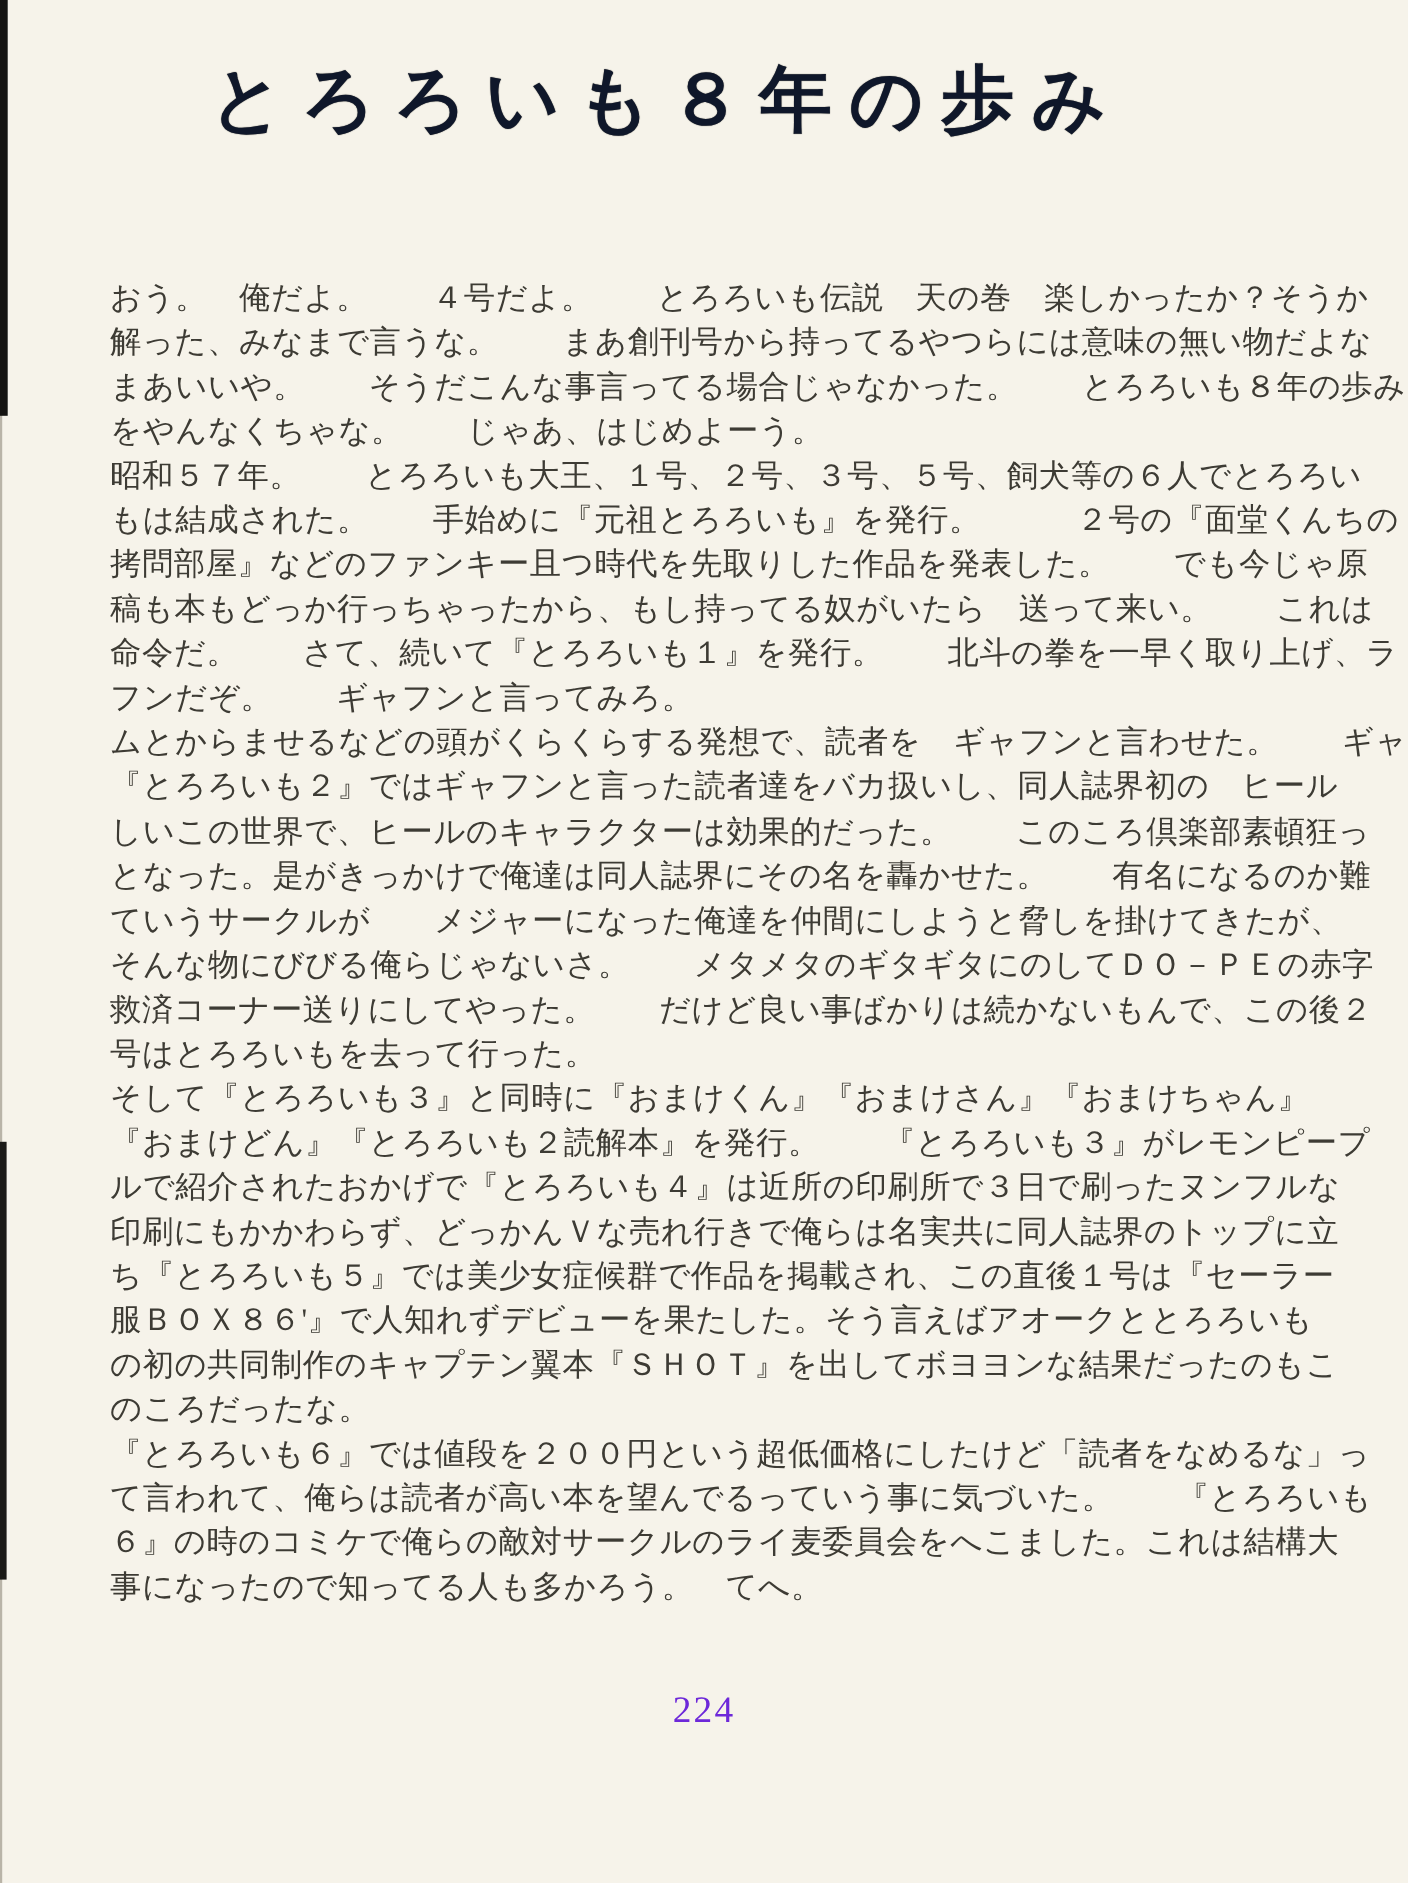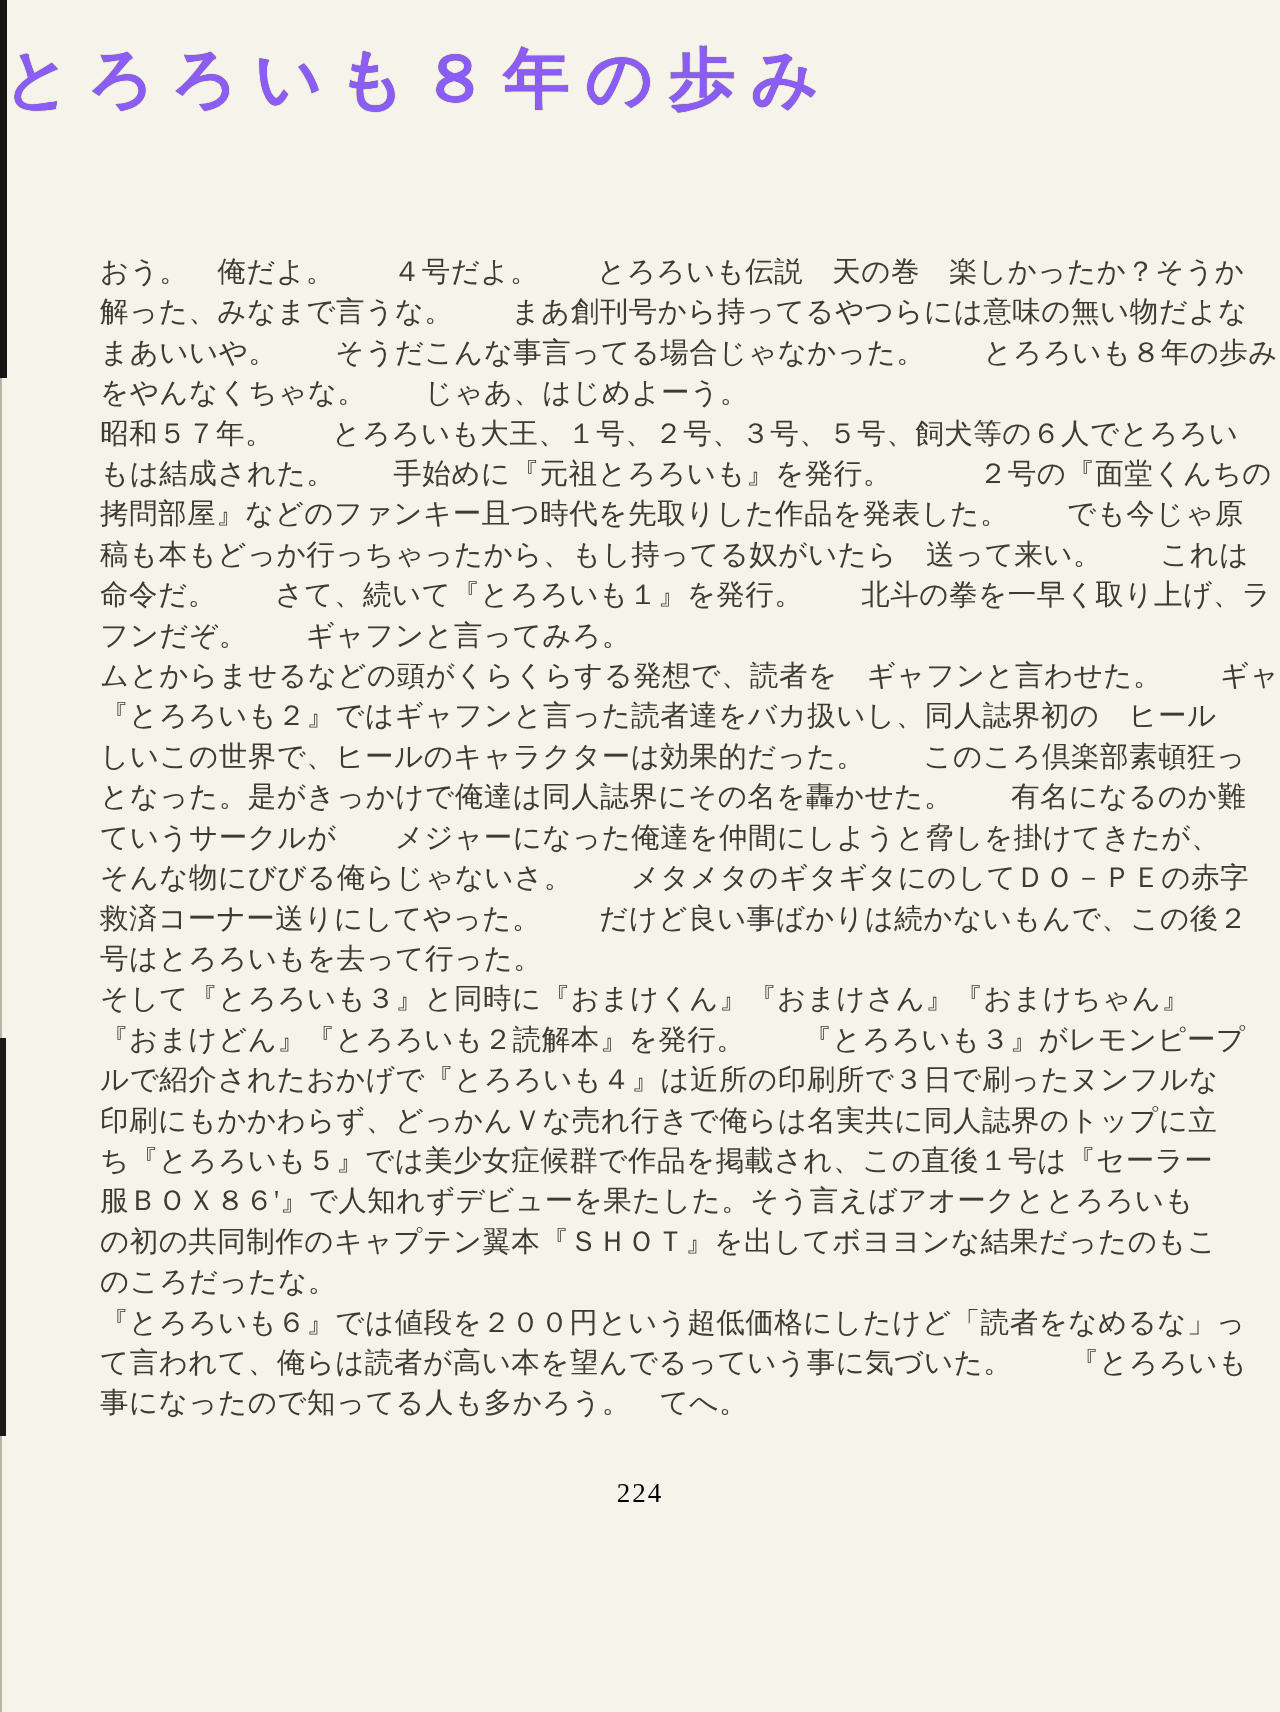--- a/index.html
+++ b/index.html
@@ -41,51 +41,52 @@
     top: 1038px;
     width: 6px;
     height: 398px;
     background: #1b1a17;
   }
   .doc-title {
     position: absolute;
     top: 30px;
     left: 0;
     width: 1180px;
+    text-align: center;
     font-size: 66px;
     font-weight: bold;
     letter-spacing: 16px;
-    color: #8b5cf6;
-    margin: 4px;
+    color: #0f172a;
+    margin: 16px;
     white-space: nowrap;
     text-shadow: 0 0 1px #45433c;
   }
   .body-text {
     position: absolute;
     top: 224px;
     left: 100px;
     width: 1015px;
     color: #3d3b34;
     margin-top: 28px;
   }
   .text-line {
     font-size: 28.5px;
     line-height: 40.4px;
     white-space: nowrap;
     letter-spacing: 0.5px;
   }
   .page-number {
     position: absolute;
-    top: 1478px;
+    top: 1536px;
     left: 0;
     width: 100%;
     text-align: center;
-    font-size: 27px;
+    font-size: 34px;
     letter-spacing: 2px;
-    color: #000000;
+    color: #6d28d9;
   }
 </style>
 </head>
 <body>
 
 <div class="page">
 
   <div class="scan-edge-line"></div>
   <div class="scan-bar-top"></div>
   <div class="scan-bar-bottom"></div>
@@ -114,18 +115,19 @@
       <div class="text-line">そして『とろろいも３』と同時に『おまけくん』『おまけさん』『おまけちゃん』</div>
       <div class="text-line">『おまけどん』『とろろいも２読解本』を発行。　　『とろろいも３』がレモンピープ</div>
       <div class="text-line">ルで紹介されたおかげで『とろろいも４』は近所の印刷所で３日で刷ったヌンフルな</div>
       <div class="text-line">印刷にもかかわらず、どっかんＶな売れ行きで俺らは名実共に同人誌界のトップに立</div>
       <div class="text-line">ち『とろろいも５』では美少女症候群で作品を掲載され、この直後１号は『セーラー</div>
       <div class="text-line">服ＢＯＸ８６'』で人知れずデビューを果たした。そう言えばアオークととろろいも</div>
       <div class="text-line">の初の共同制作のキャプテン翼本『ＳＨＯＴ』を出してボヨヨンな結果だったのもこ</div>
       <div class="text-line">のころだったな。</div>
       <div class="text-line">『とろろいも６』では値段を２００円という超低価格にしたけど「読者をなめるな」っ</div>
       <div class="text-line">て言われて、俺らは読者が高い本を望んでるっていう事に気づいた。　　『とろろいも</div>
+      <div class="text-line">６』の時のコミケで俺らの敵対サークルのライ麦委員会をへこました。これは結構大</div>
       <div class="text-line">事になったので知ってる人も多かろう。　てへ。</div>
     </div>
 
   <div class="page-number">224</div>
 
 </div>
 
 </body></html>

